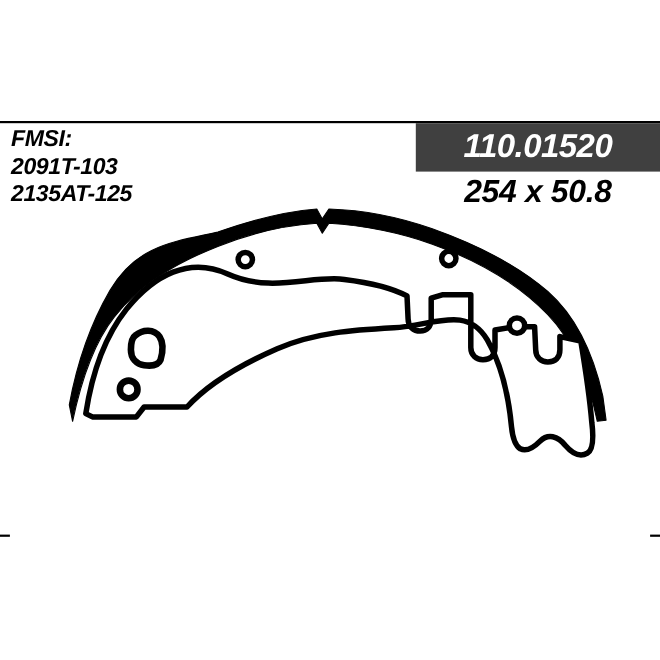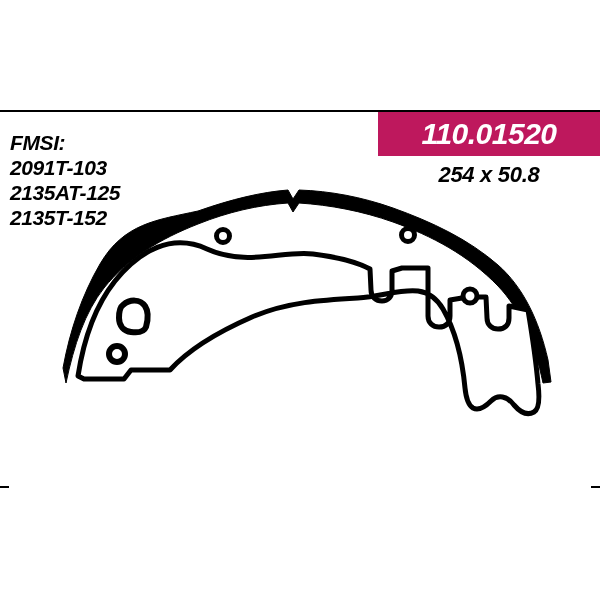--- a/index.html
+++ b/index.html
@@ -24,21 +24,21 @@
     top: 110px;
     width: 600px;
     height: 2px;
     background: #000000;
   }
 
   
   .fmsi-block {
     position: absolute;
     left: 10px;
-    top: 130px;
+    top: 114px;
     width: 240px;
   }
   .fmsi-line {
     display: block;
     font-family: "Liberation Sans", sans-serif;
     font-style: italic;
     font-weight: bold;
     font-size: 21px;
     line-height: 25px;
     letter-spacing: -0.4px;
@@ -46,21 +46,21 @@
     white-space: nowrap;
   }
 
   
   .partnum-box {
     position: absolute;
     left: 378px;
     top: 112px;
     width: 222px;
     height: 44px;
-    background: #be185d;
+    background: #404040;
     display: flex;
     align-items: center;
     justify-content: center;
   }
   .partnum-text {
     font-family: "Liberation Sans", sans-serif;
     font-style: italic;
     font-weight: bold;
     font-size: 30px;
     line-height: 30px;
@@ -70,21 +70,21 @@
   }
   .dimension-text {
     position: absolute;
     left: 378px;
     top: 160px;
     width: 222px;
     text-align: center;
     font-family: "Liberation Sans", sans-serif;
     font-style: italic;
     font-weight: bold;
-    font-size: 22px;
+    font-size: 29px;
     line-height: 30px;
     letter-spacing: -0.3px;
     color: #000000;
     white-space: nowrap;
   }
 
   
   .drawing {
     position: absolute;
     left: 0;
@@ -108,21 +108,20 @@
 <body>
 
 <div id="page">
 
   <div class="divider-rule"></div>
 
   <div class="fmsi-block">
     <span class="fmsi-line">FMSI:</span>
     <span class="fmsi-line">2091T-103</span>
     <span class="fmsi-line">2135AT-125</span>
-    <span class="fmsi-line">2135T-152</span>
   </div>
 
   <div class="partnum-box">
     <span class="partnum-text">110.01520</span>
   </div>
 
   <div class="dimension-text">254 x 50.8</div>
 
   <svg class="drawing" viewBox="0 0 600 600" xmlns="http://www.w3.org/2000/svg">
 

